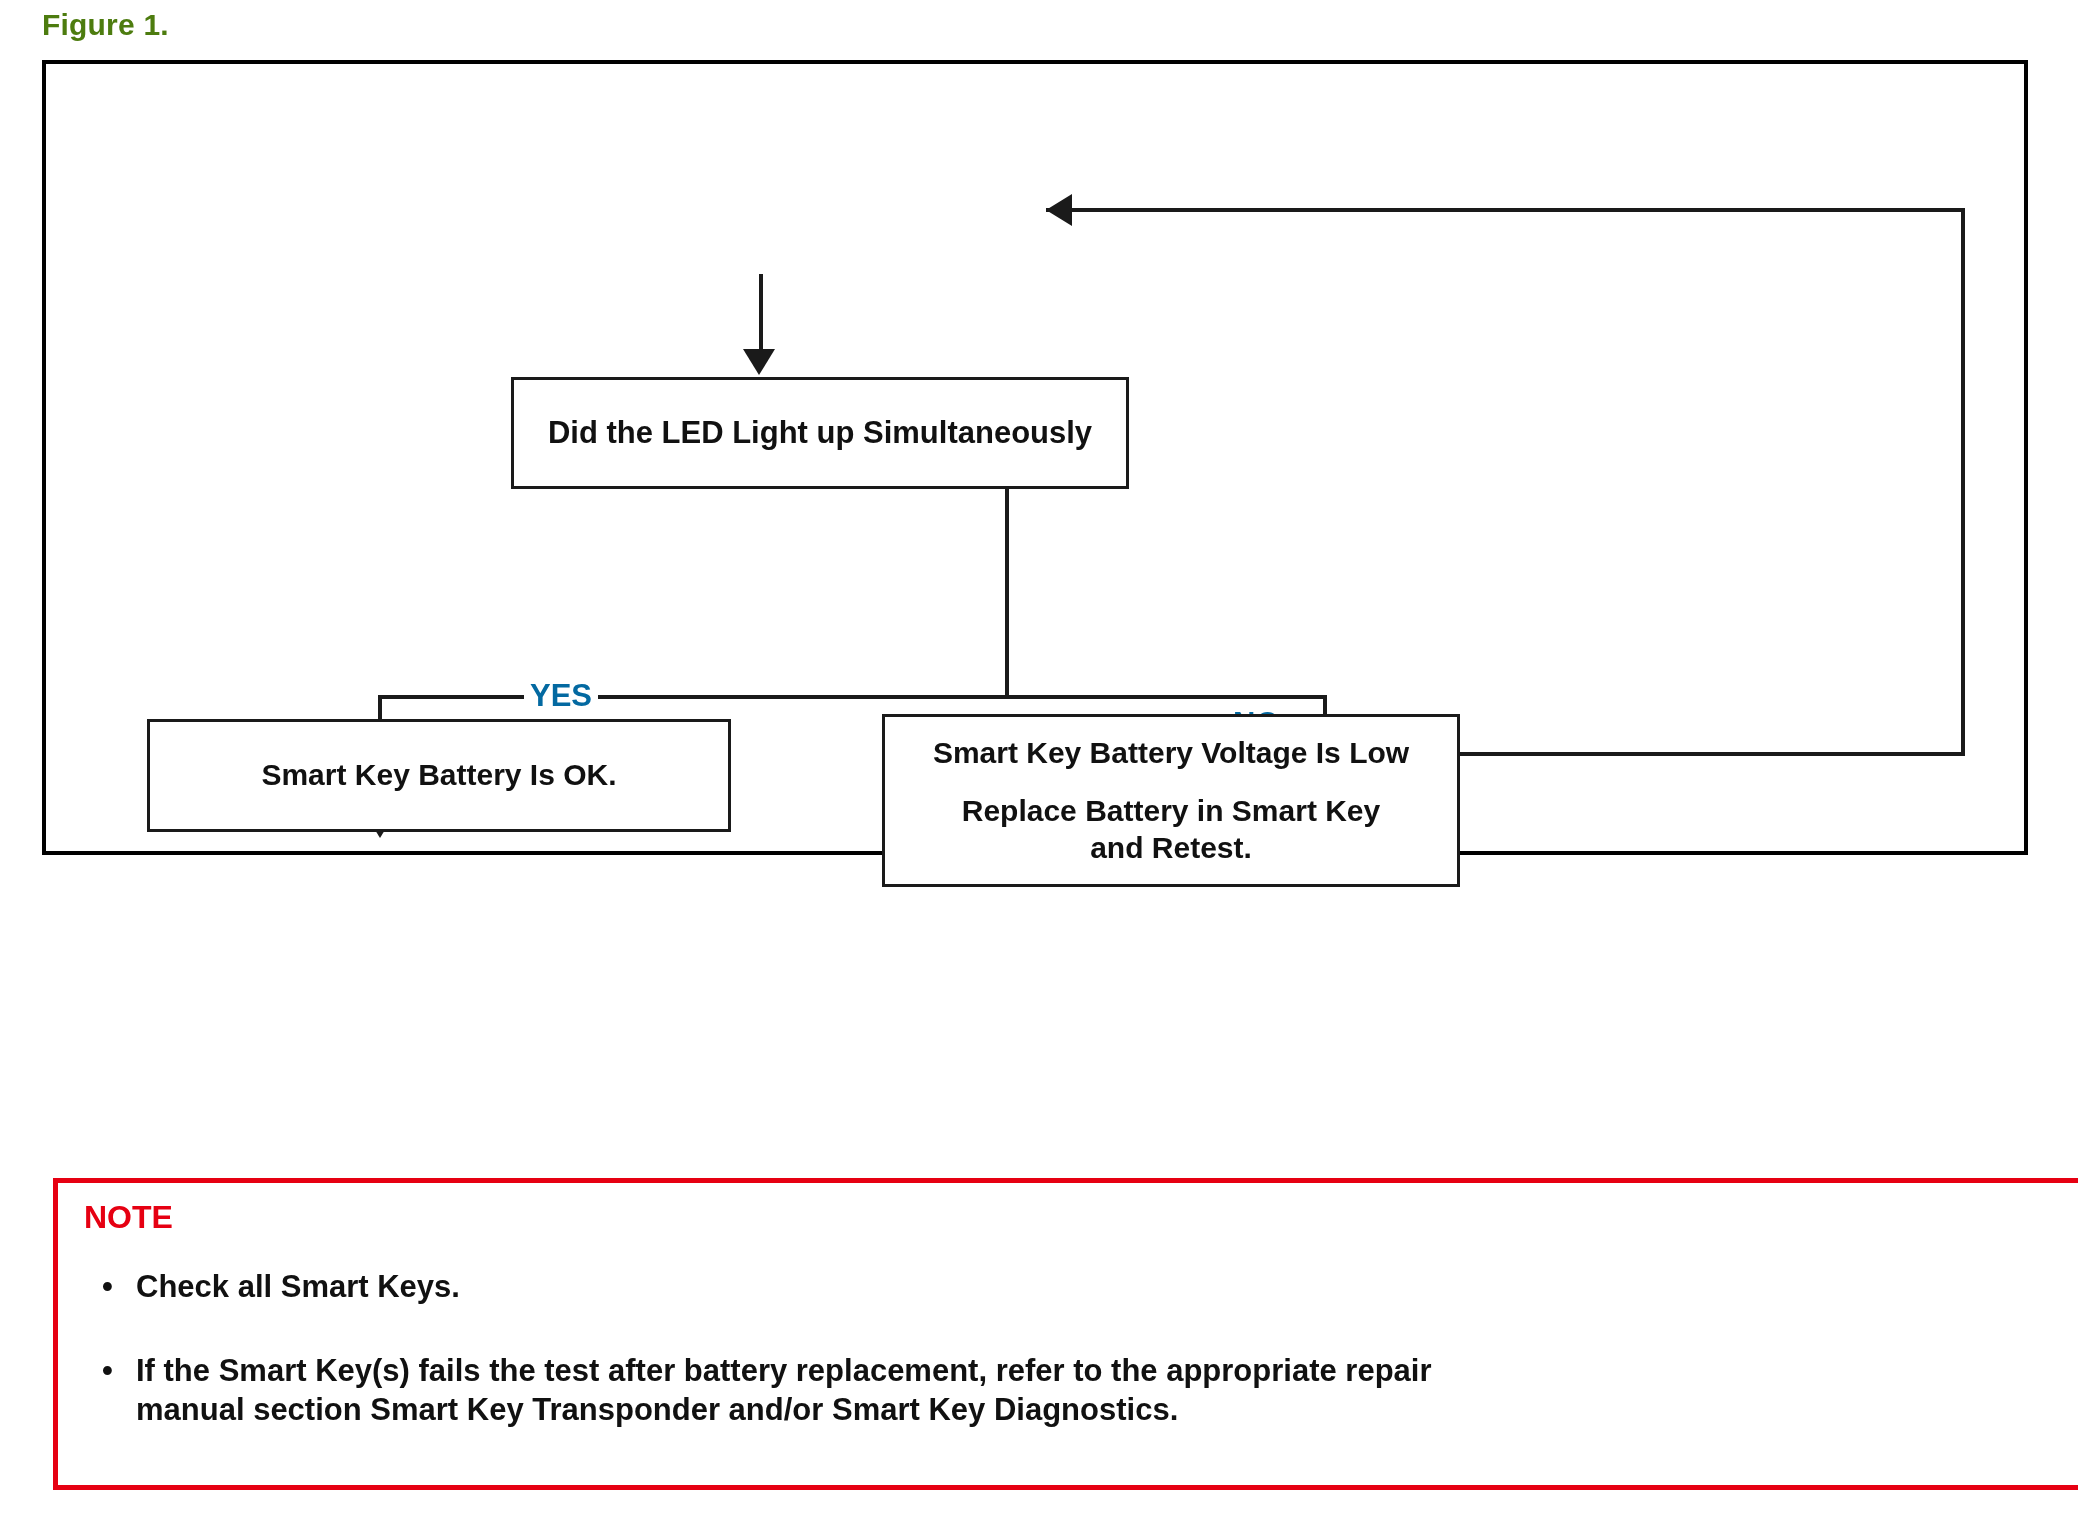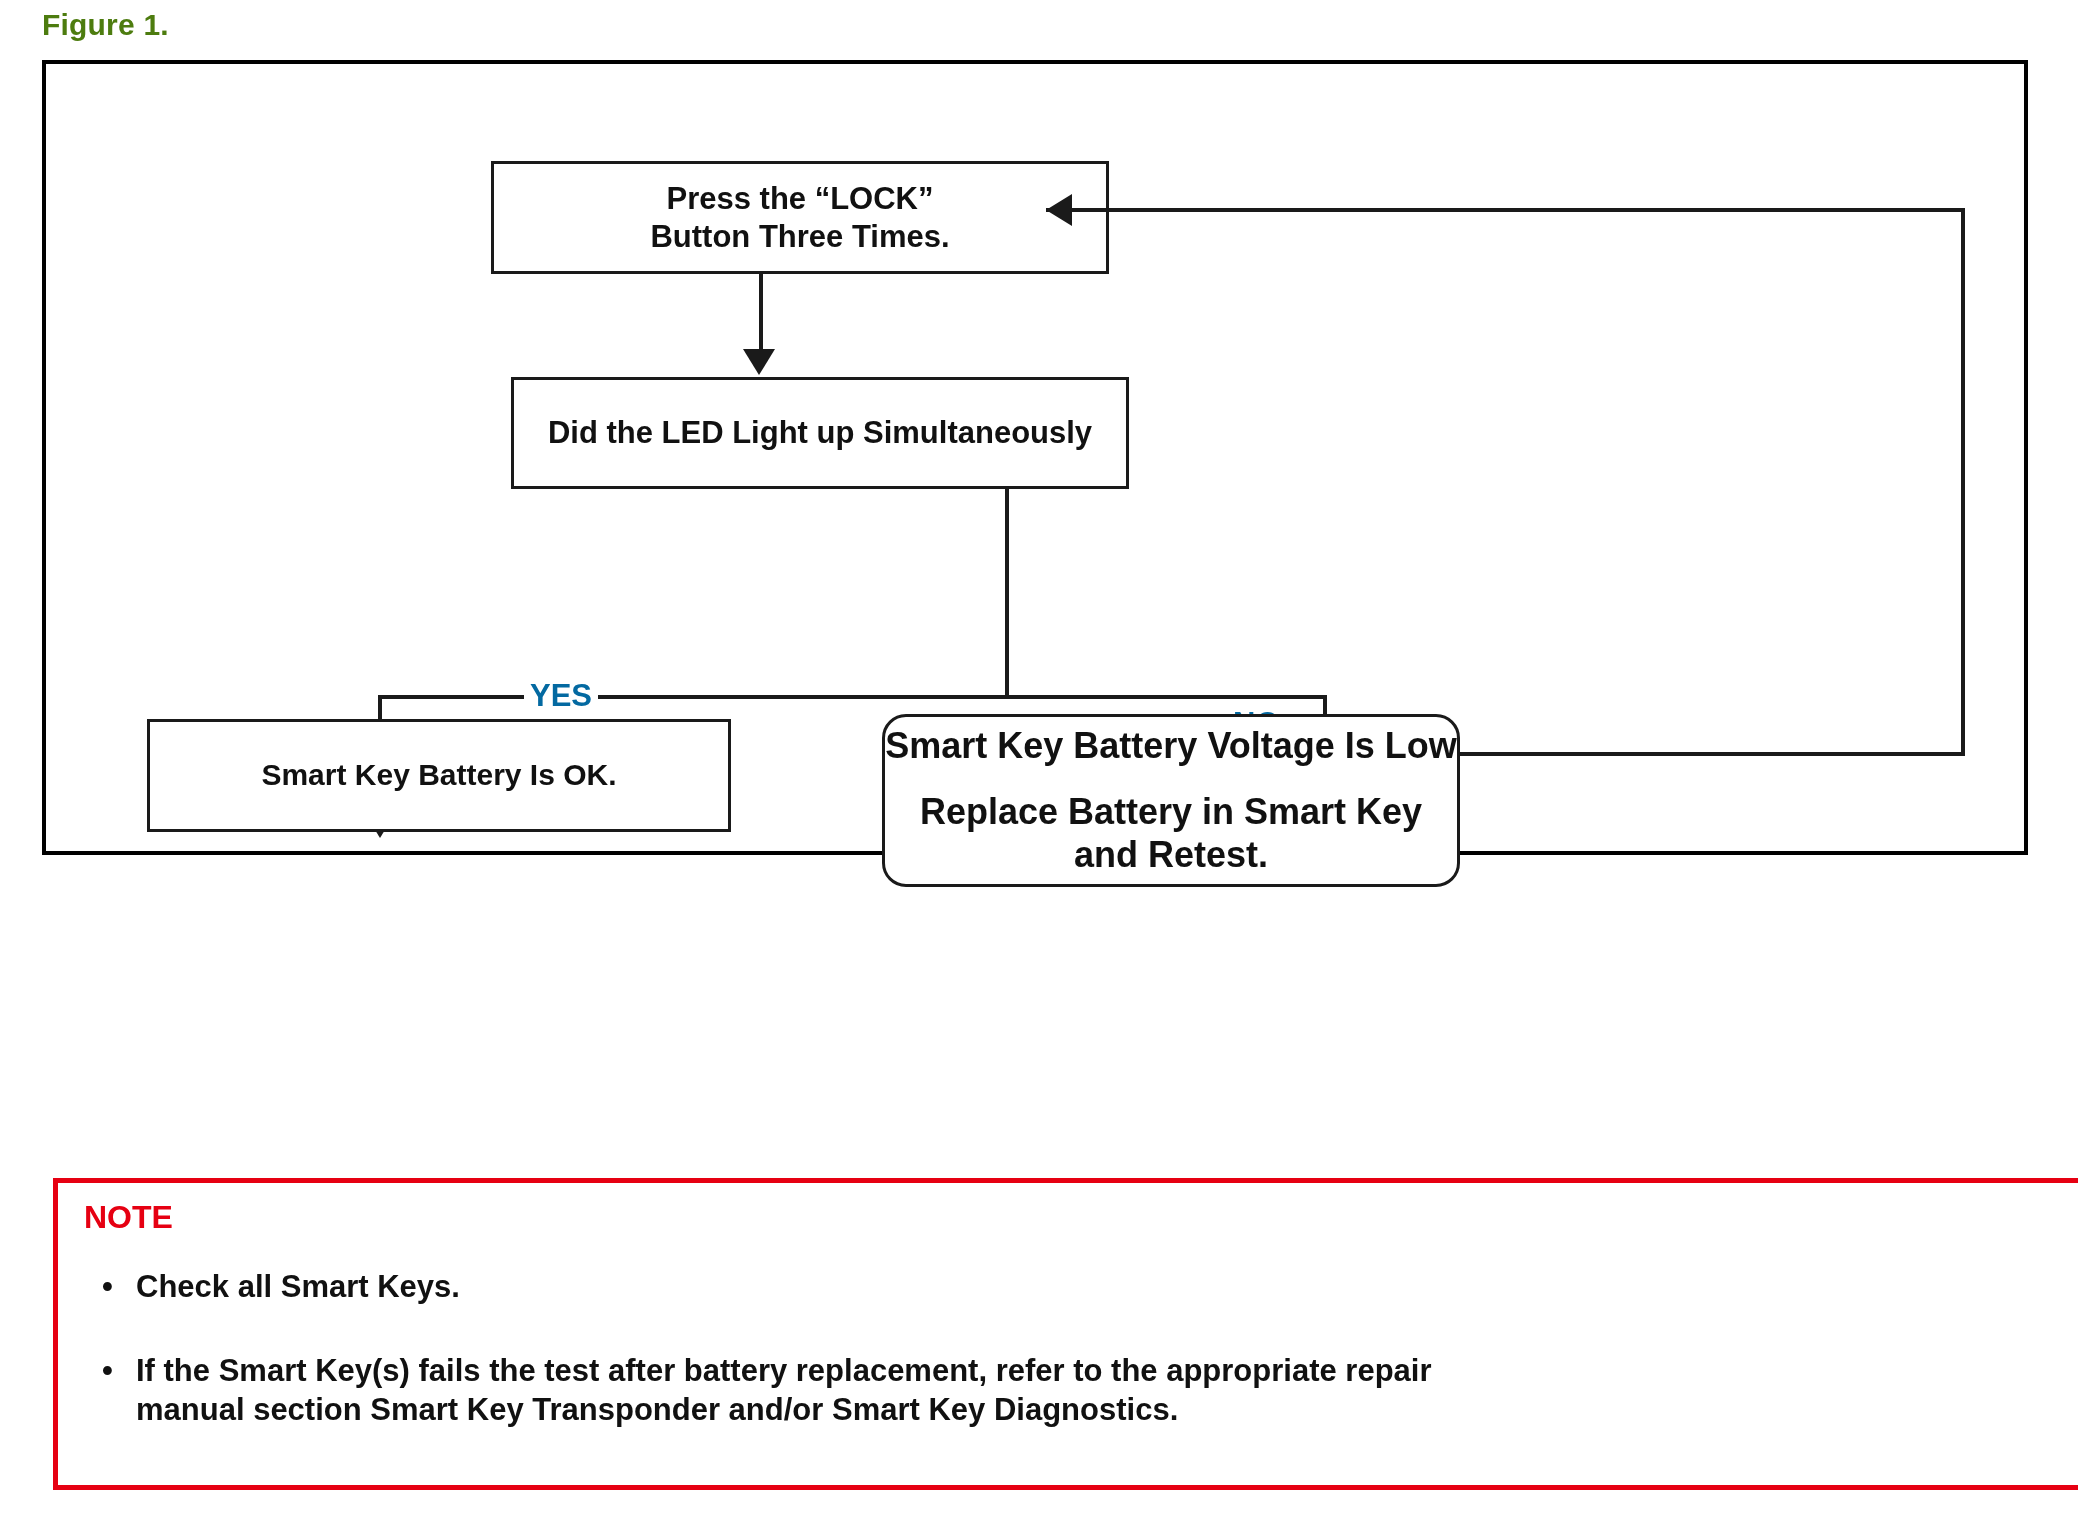--- a/index.html
+++ b/index.html
@@ -21,21 +21,21 @@
     position:absolute;box-sizing:border-box;
     border:3px solid #1a1a1a;background:#fff;
     display:flex;flex-direction:column;align-items:center;justify-content:center;
     text-align:center;color:#111;font-weight:bold;line-height:1.22;
   }
   .node .line{display:block;white-space:nowrap;}
 
   #node-press{left:445px;top:97px;width:618px;height:113px;font-size:31px;}
   #node-decision{left:465px;top:313px;width:618px;height:112px;font-size:31px;}
   #node-ok{left:101px;top:655px;width:584px;height:113px;font-size:30px;}
-  #node-low{left:836px;top:650px;width:578px;height:173px;font-size:36px;border-radius:24px;}
+  #node-low{left:836px;top:650px;width:578px;height:173px;font-size:30px;}
   #node-low .gap{height:22px;}
 
   
   .vline{position:absolute;background:#1a1a1a;width:4px;}
   .hline{position:absolute;background:#1a1a1a;height:4px;}
 
   .arrow-down{
     position:absolute;width:0;height:0;
     border-left:16px solid transparent;border-right:16px solid transparent;
     border-top:26px solid #1a1a1a;
@@ -72,24 +72,20 @@
   #note-item-1{left:44px;top:168px;width:1960px;}
   .note-text{display:block;}
 </style>
 </head>
 <body>
 
 <div id="figure-label">Figure 1.</div>
 
 <div id="flow-frame">
 
-  <div class="node" id="node-press">
-    <span class="line">Press the “LOCK”</span>
-    <span class="line">Button Three Times.</span>
-  </div>
 
   <div class="vline" style="left:713px;top:210px;height:78px;"></div>
   <div class="arrow-down" style="left:697px;top:285px;"></div>
 
   <div class="node" id="node-decision">
     <span class="line">Did the LED Light up Simultaneously</span>
   </div>
 
   <div class="vline" style="left:959px;top:425px;height:208px;"></div>
 

